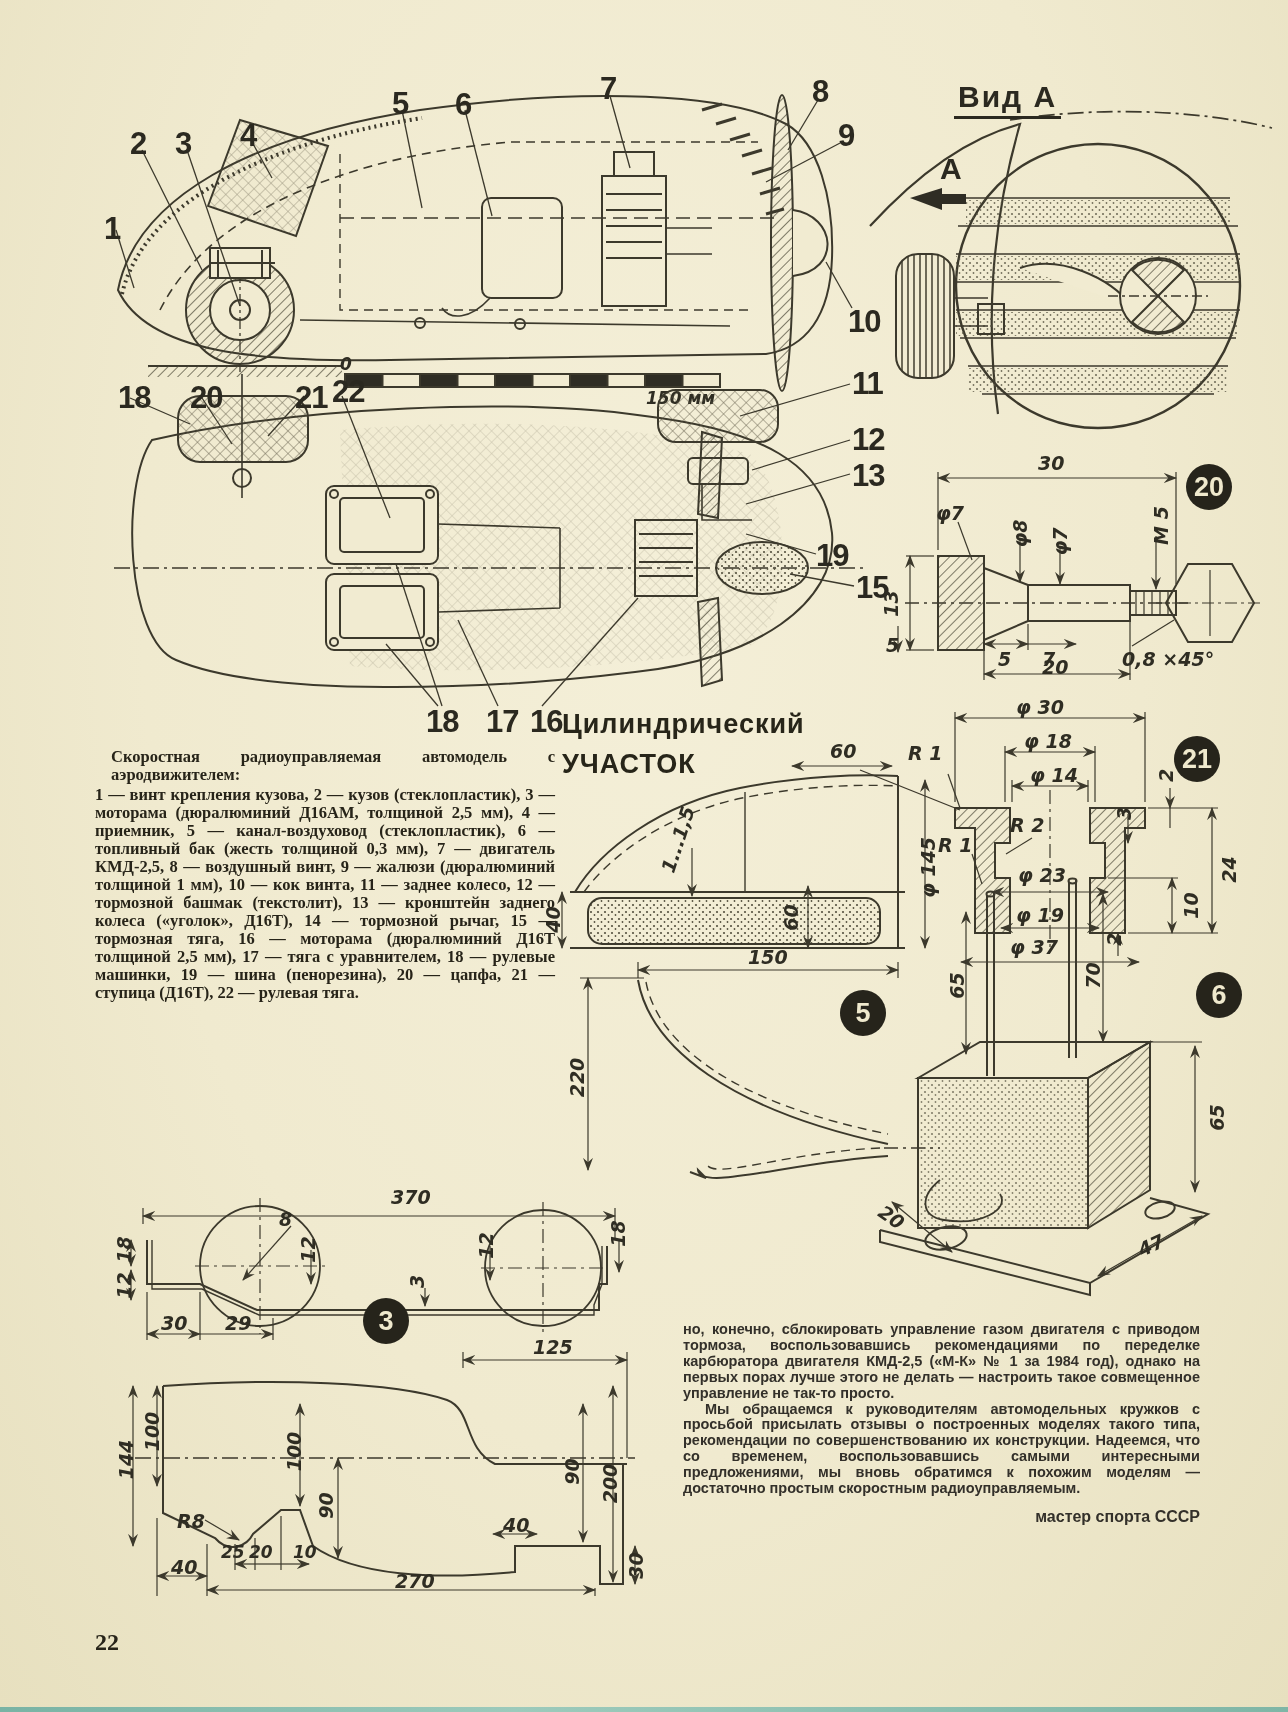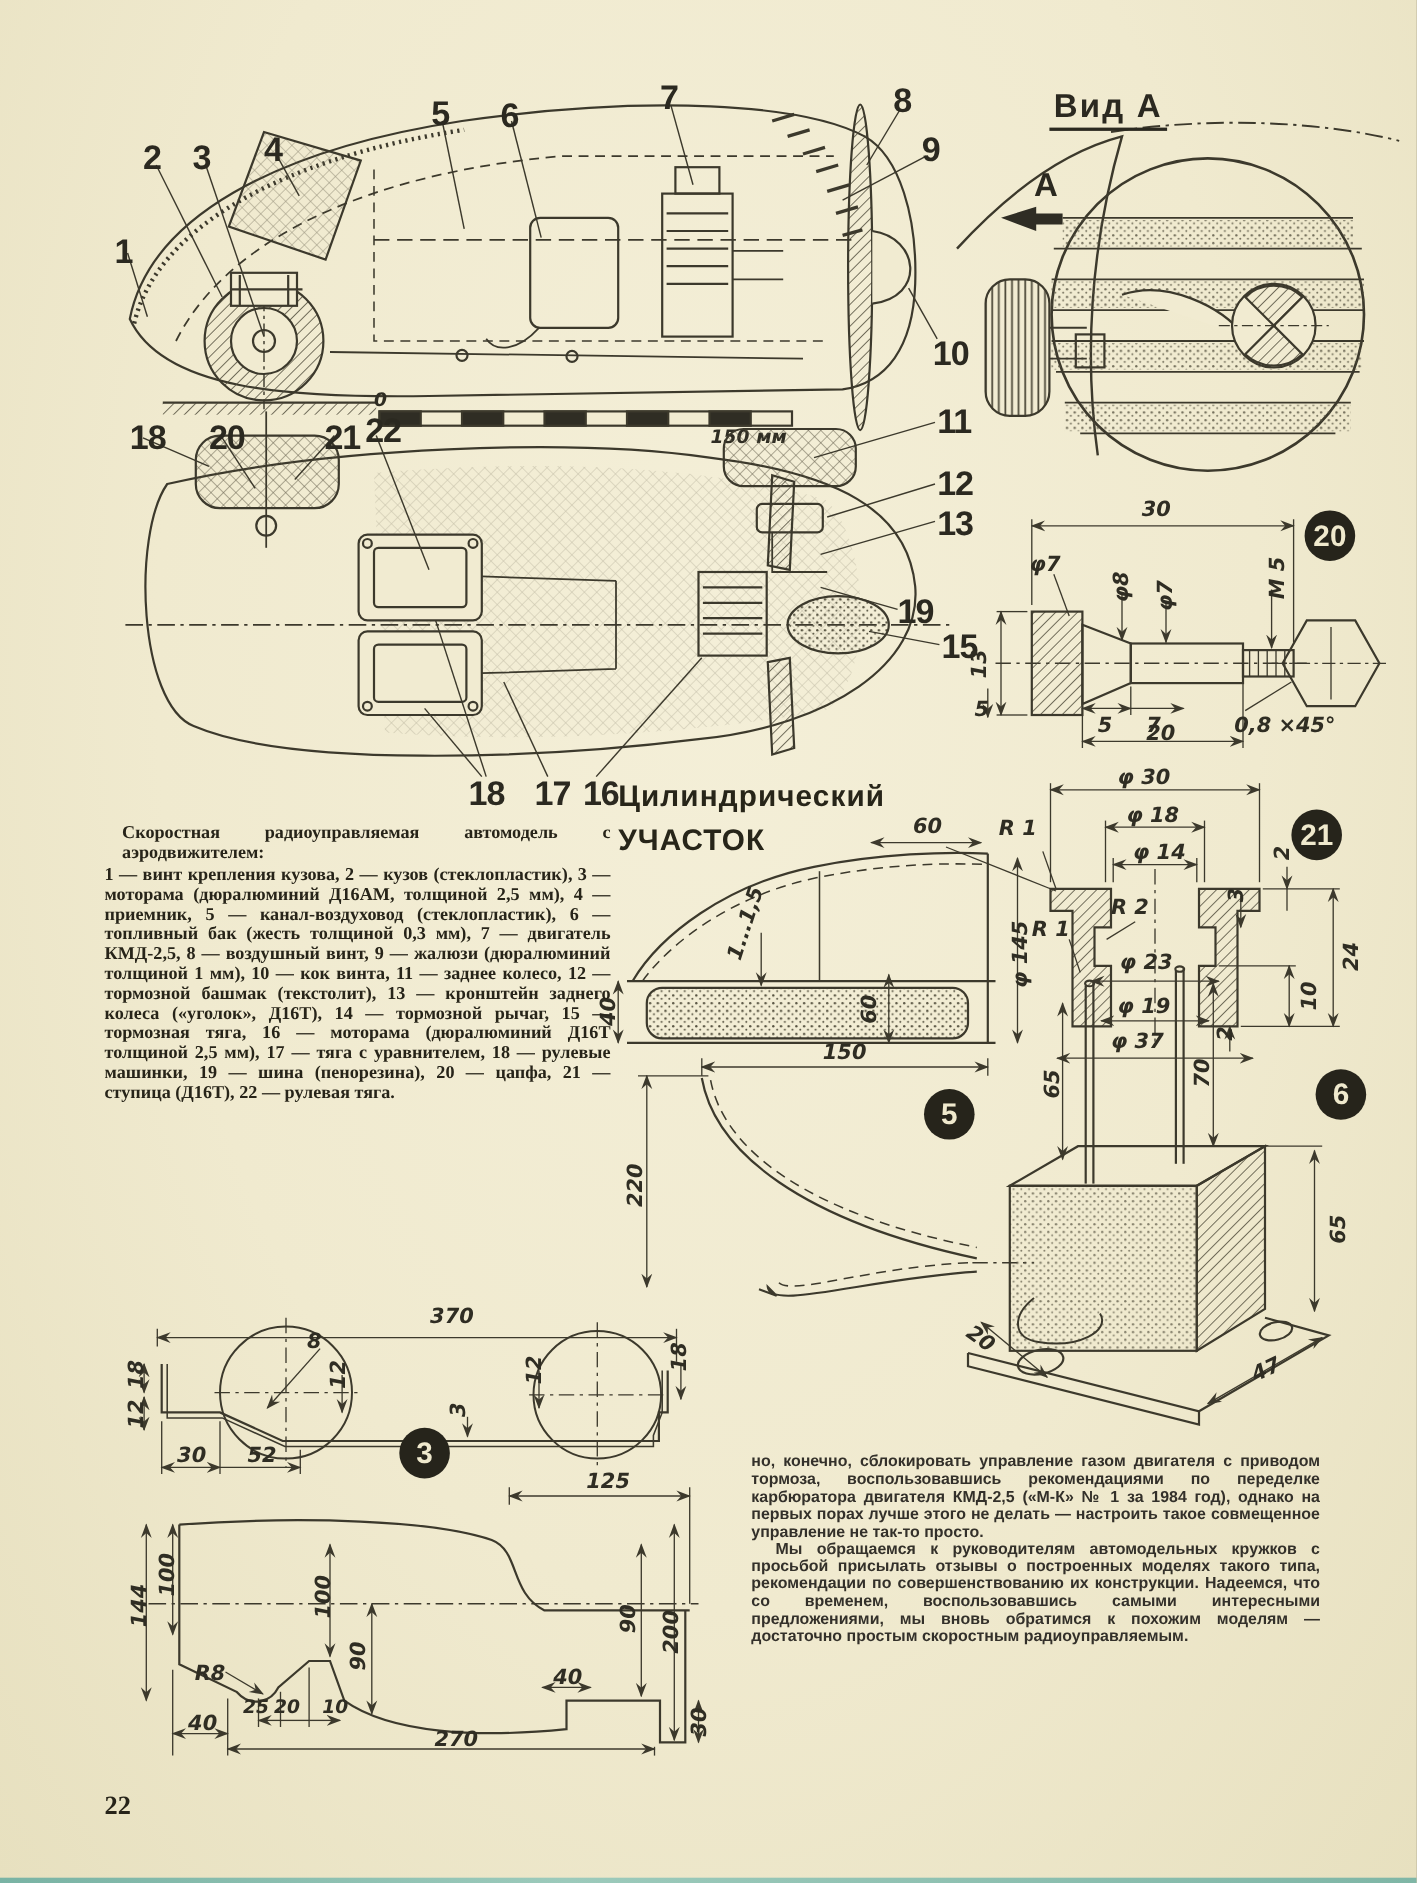--- a/index.html
+++ b/index.html
@@ -446,21 +446,21 @@
     </svg>
     <span class="dim" style="left:296px;top:0px">370</span>
     <span class="dim r" style="left:16px;top:52px">18</span>
     <span class="dim r" style="left:16px;top:88px">12</span>
     <span class="dim" style="left:184px;top:22px">8</span>
     <span class="dim r" style="left:200px;top:52px">12</span>
     <span class="dim r" style="left:316px;top:84px">3</span>
     <span class="dim r" style="left:378px;top:48px">12</span>
     <span class="dim r" style="left:510px;top:36px">18</span>
     <span class="dim" style="left:66px;top:126px">30</span>
-    <span class="dim" style="left:130px;top:126px">52</span>
+    <span class="dim" style="left:130px;top:126px">29</span>
     <div class="badge" style="left:268px;top:110px">3</div>
   </div>
 
   <div class="fig" style="left:95px;top:1338px;width:545px;height:308px">
     <svg width="545" height="308" viewBox="0 0 545 308" stroke="#3c392c" fill="none" stroke-width="2">
       <g stroke-width="1.2">
         <line x1="368" y1="22" x2="532" y2="22" marker-start="url(#ar)" marker-end="url(#ar)"></line>
         <line x1="368" y1="30" x2="368" y2="14"></line>
           <line x1="532" y1="120" x2="532" y2="14"></line>
       </g>
@@ -506,19 +506,20 @@
     <span class="dim" style="left:76px;top:220px">40</span>
     <span class="dim" style="left:300px;top:234px">270</span>
     <span class="dim" style="left:408px;top:178px">40</span>
     <span class="dim r" style="left:528px;top:218px">30</span>
   </div>
 
   <div class="article" style="left:683px;top:1322px">
     <p>но, конечно, сблокировать управление газом двигателя с приводом тормоза, воспользовавшись рекомендациями по переделке карбюратора двигателя КМД-2,5 («М-К» № 1 за 1984 год), однако на первых порах лучше этого не делать — настроить такое совмещенное управление не так-то просто.</p>
     <p class="ind">Мы обращаемся к руководителям автомодельных кружков с просьбой присылать отзывы о построенных моделях такого типа, рекомендации по совершенствованию их конструкции. Надеемся, что со временем, воспользовавшись самыми интересными предложениями, мы вновь обратимся к похожим моделям — достаточно простым скоростным радиоуправляемым.</p>
     <div class="byline">
+      <div class="a2">мастер спорта СССР</div>
     </div>
   </div>
 
   <span class="pageno" style="left:95px;top:1630px">22</span>
 
   <div class="edge"></div>
 </div>
 
 </body></html>

